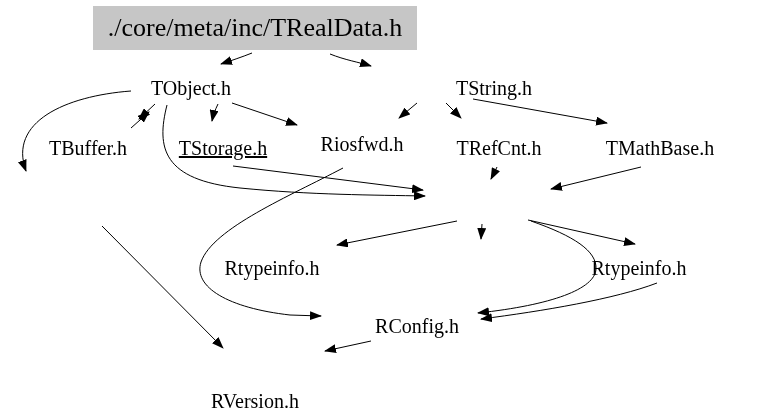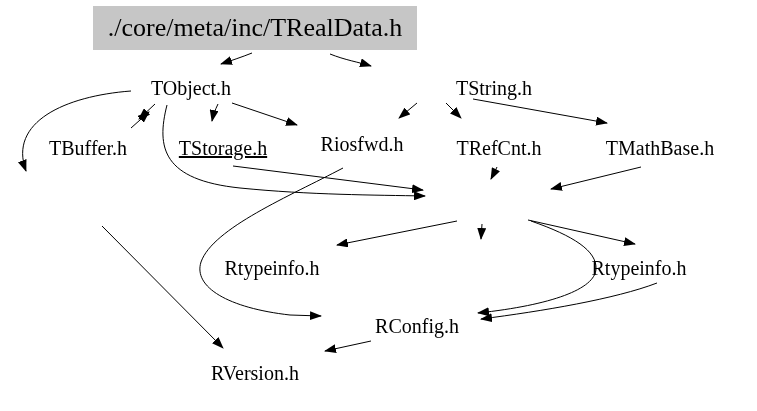--- a/index.html
+++ b/index.html
@@ -84,15 +84,15 @@
   <div class="node" style="left:191px; top:88px;">TObject.h</div>
   <div class="node" style="left:450px; top:88px;margin-left:44px;">TString.h</div>
   <div class="node" style="left:88px; top:148px;">TBuffer.h</div>
   <div class="node" style="left:223px; top:148px;text-decoration:underline;">TStorage.h</div>
   <div class="node" style="left:362px; top:144px;">Riosfwd.h</div>
   <div class="node" style="left:499px; top:148px;text-align:right;">TRefCnt.h</div>
   <div class="node" style="left:652px; top:148px;margin-left:8px;">TMathBase.h</div>
   <div class="node" style="left:272px; top:268px;">Rtypeinfo.h</div>
   <div class="node" style="left:639px; top:268px;">Rtypeinfo.h</div>
   <div class="node" style="left:417px; top:326px;">RConfig.h</div>
-  <div class="node" style="left:255px; top:373px;">RVersion.h</div>
+  <div class="node" style="left:255px; top:401px;">RVersion.h</div>
 
 </div>
 
 </body></html>

